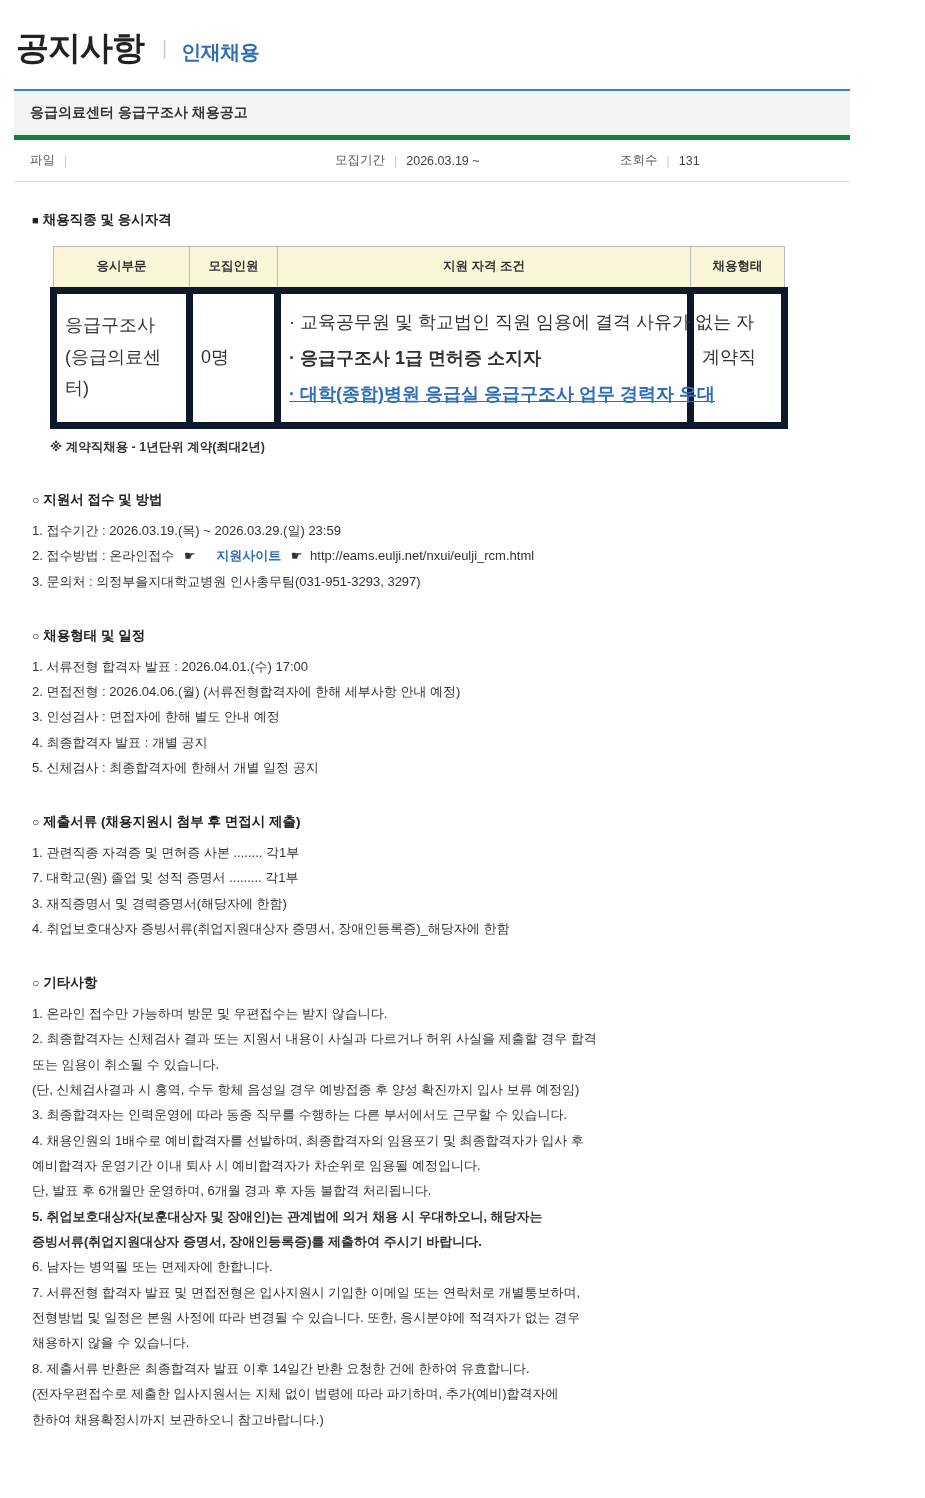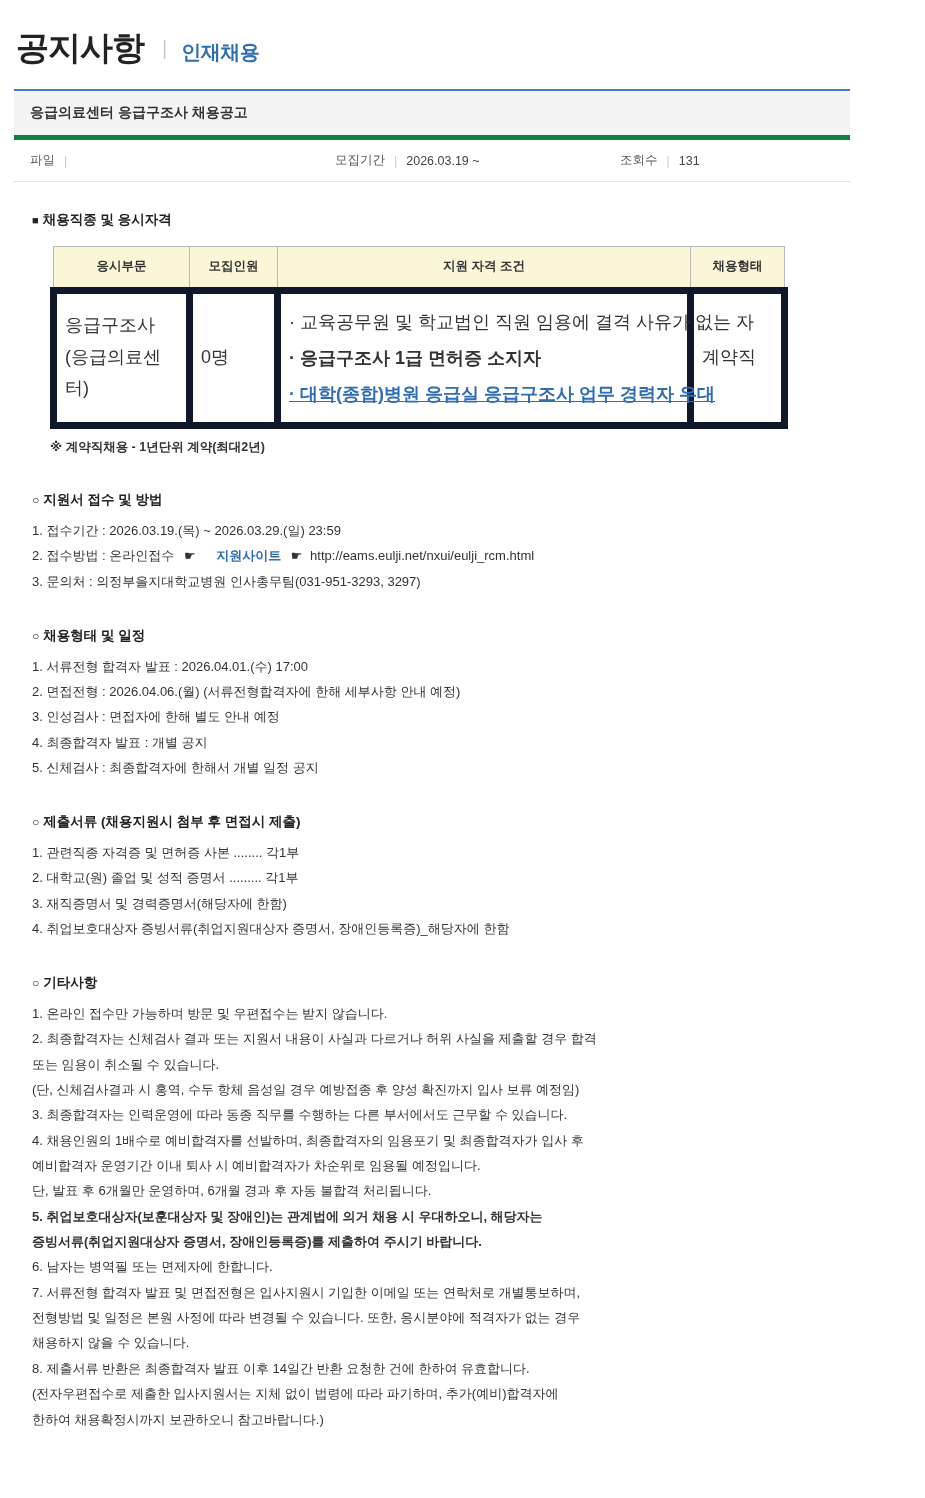--- a/index.html
+++ b/index.html
@@ -256,21 +256,21 @@
       <div class="line">3. 인성검사 : 면접자에 한해 별도 안내 예정</div>
       <div class="line">4. 최종합격자 발표 : 개별 공지</div>
       <div class="line">5. 신체검사 : 최종합격자에 한해서 개별 일정 공지</div>
     </div>
 
     <div class="block">
       <div class="block-title">
         <span class="circ">○</span><span>제출서류 (채용지원시 첨부 후 면접시 제출)</span>
       </div>
       <div class="line">1. 관련직종 자격증 및 면허증 사본 ........ 각1부</div>
-      <div class="line">2. 대학교(원) 졸업 및 성적 증명서 ......... 각1부</div>
+      <div class="line">7. 대학교(원) 졸업 및 성적 증명서 ......... 각1부</div>
       <div class="line">3. 재직증명서 및 경력증명서(해당자에 한함)</div>
       <div class="line">4. 취업보호대상자 증빙서류(취업지원대상자 증명서, 장애인등록증)_해당자에 한함</div>
     </div>
 
     <div class="block">
       <div class="block-title">
         <span class="circ">○</span><span>기타사항</span>
       </div>
       <div class="line">1. 온라인 접수만 가능하며 방문 및 우편접수는 받지 않습니다.</div>
       <div class="line">2. 최종합격자는 신체검사 결과 또는 지원서 내용이 사실과 다르거나 허위 사실을 제출할 경우 합격</div>

